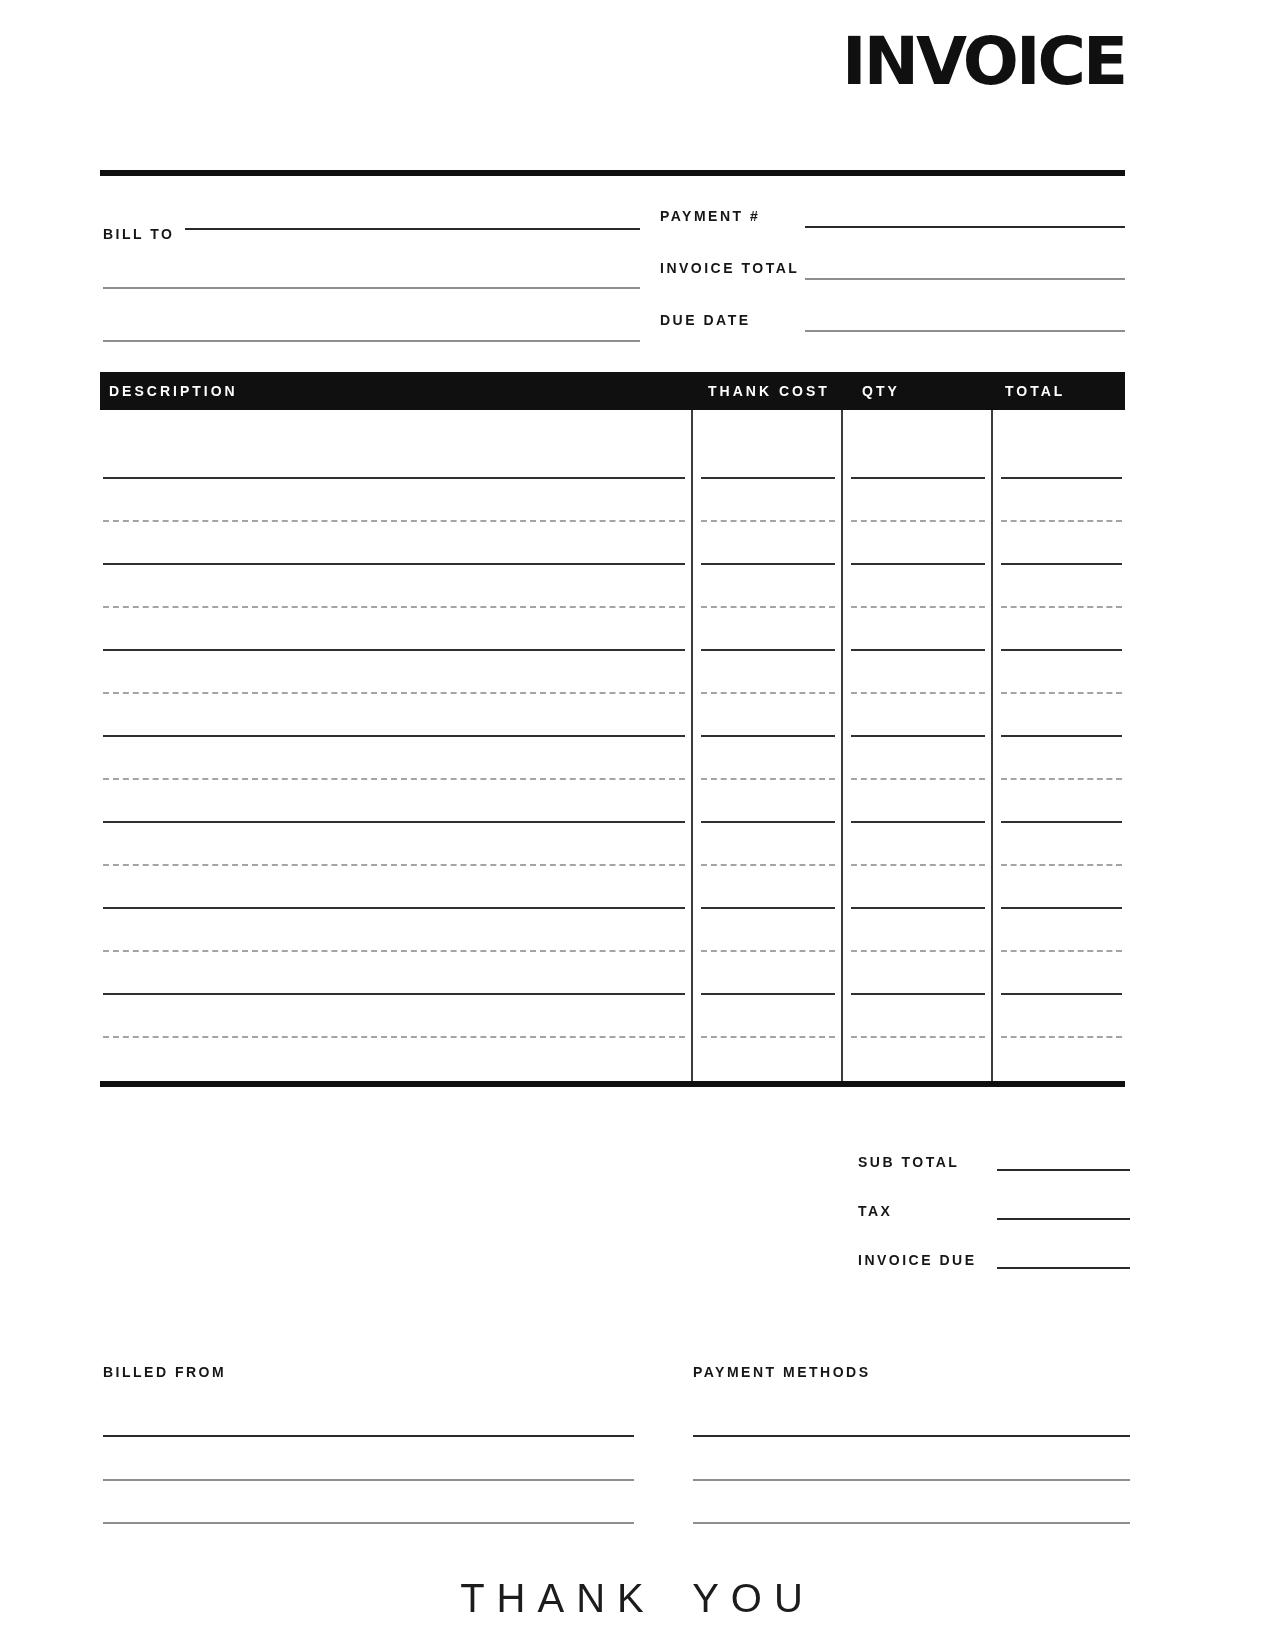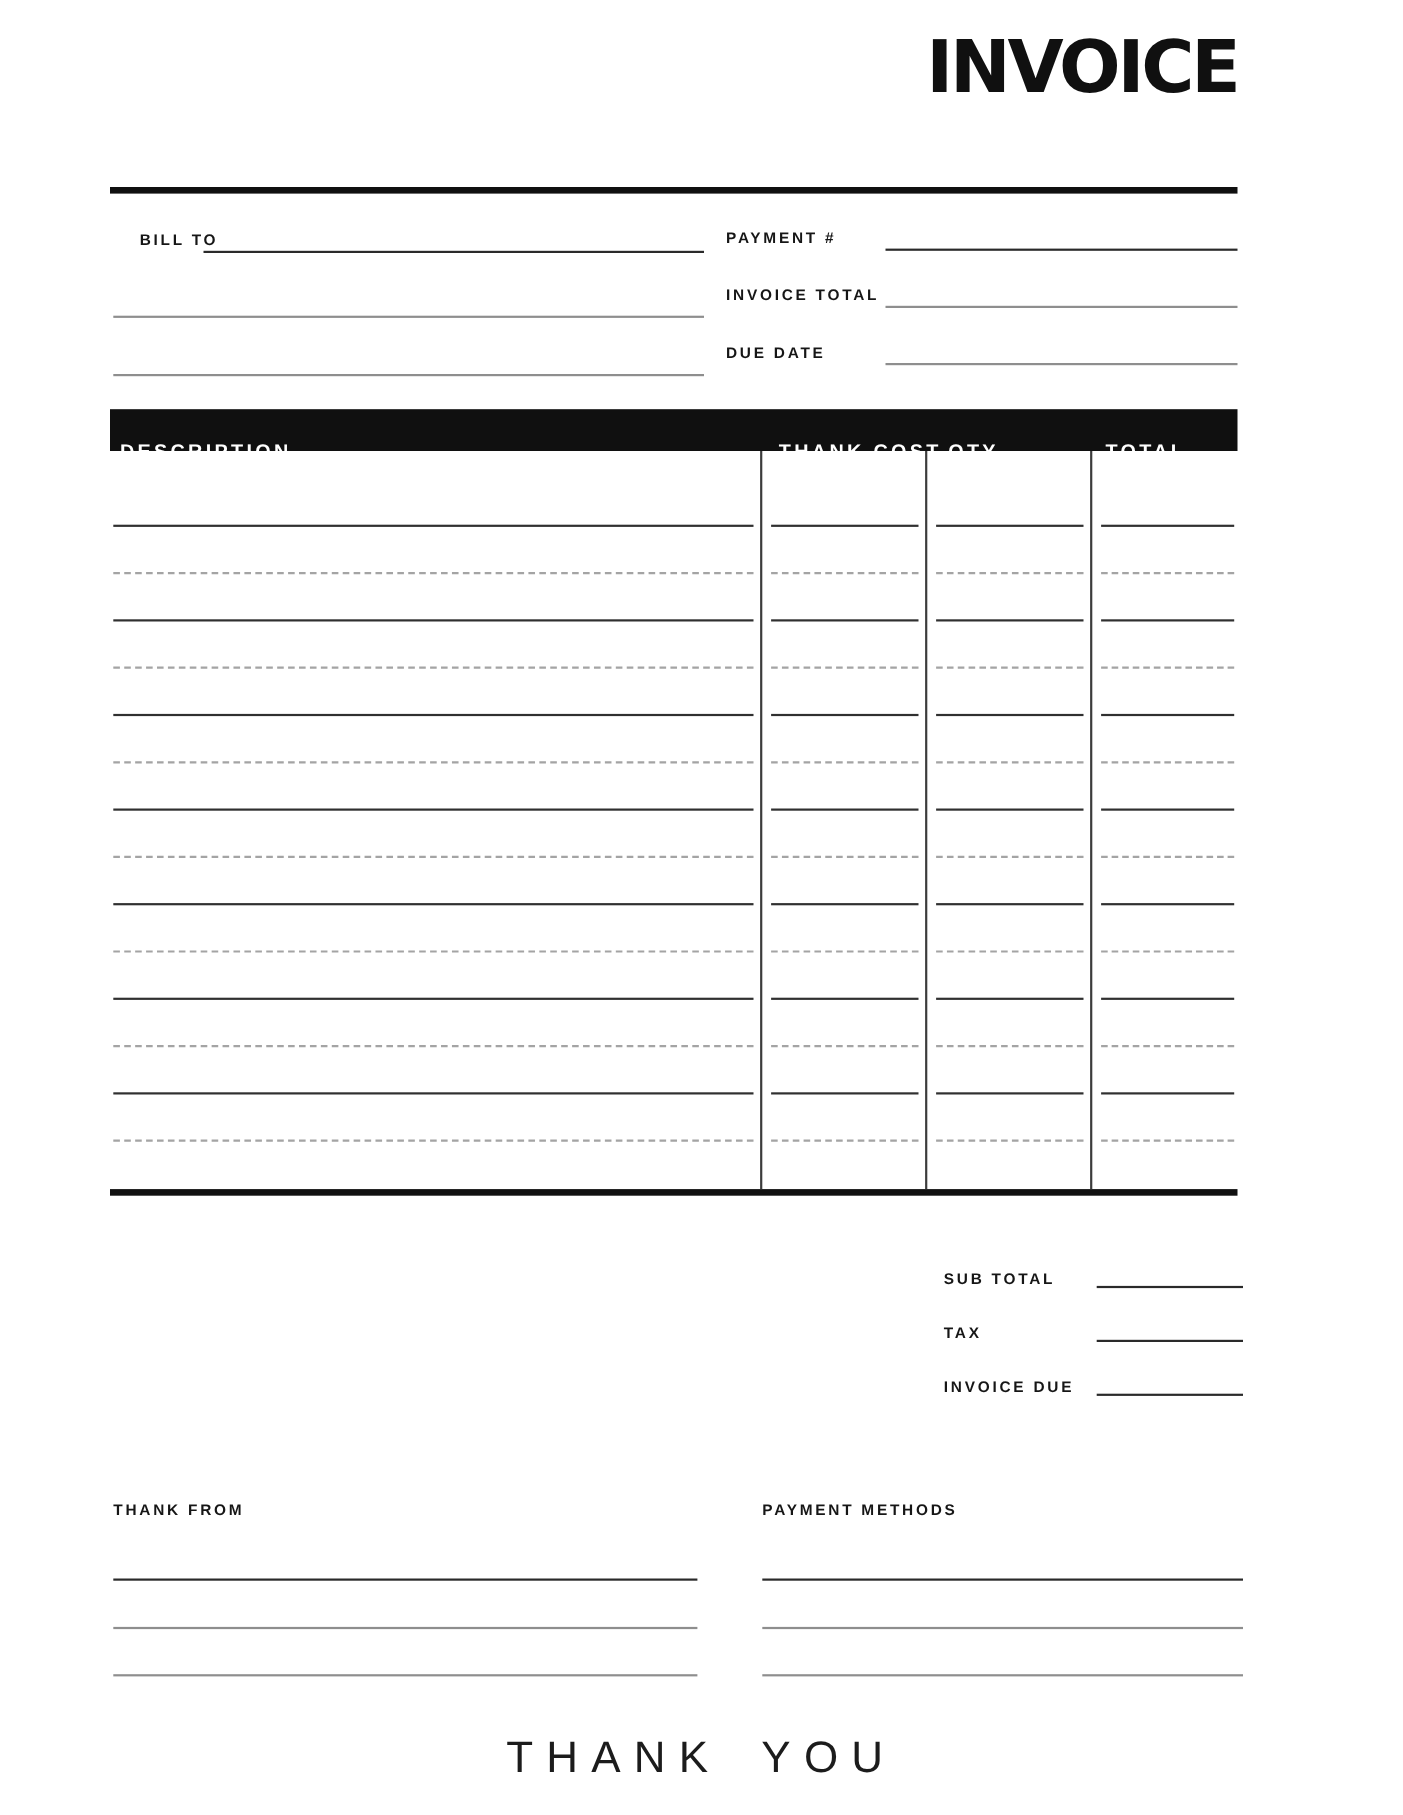--- a/index.html
+++ b/index.html
@@ -37,21 +37,21 @@
   
   .fline{position:absolute;height:0;border-bottom:2px solid var(--line-dark);}
   .fline.gray{border-bottom-color:var(--line-gray);}
   
   .thead{
     position:absolute;left:100px;top:372px;width:1025px;height:38px;
     background:var(--ink);
   }
   .thead .col{
     position:absolute;top:0;line-height:38px;
-    color:#fff;font-size:18px;font-weight:bold;letter-spacing:3px;white-space:nowrap;margin-top:19px;
+    color:#fff;font-size:14px;font-weight:bold;letter-spacing:3px;white-space:nowrap;
   }
   .tbody{
     position:absolute;left:100px;top:410px;width:1025px;
     border-bottom:6px solid var(--ink);
   }
   .divider{position:absolute;top:0;bottom:0;width:2px;background:#3c3c3c;}
   .trow{position:relative;height:43px;}
   .trow.first{height:69px;}
   .seg{position:absolute;bottom:0;height:0;display:block;}
   .seg.solid{border-bottom:2px solid #303030;}
@@ -72,21 +72,21 @@
   }
 </style>
 </head>
 <body>
 
 <div class="page">
 
   <div class="title">INVOICE</div>
   <div class="rule-top"></div>
 
-  <div class="lbl" style="left:103px;top:210px;margin-left:24px;">BILL TO</div>
+  <div class="lbl" style="left:103px;top:226px;">BILL TO</div>
   <div class="fline" style="left:185px;top:228px;width:455px;"></div>
   <div class="fline gray" style="left:103px;top:287px;width:537px;"></div>
   <div class="fline gray" style="left:103px;top:340px;width:537px;"></div>
 
   <div class="lbl" style="left:660px;top:208px;">PAYMENT #</div>
   <div class="fline" style="left:805px;top:226px;width:320px;"></div>
 
   <div class="lbl" style="left:660px;top:260px;">INVOICE TOTAL</div>
   <div class="fline gray" style="left:805px;top:278px;width:320px;"></div>
 
@@ -194,21 +194,21 @@
 
   <div class="lbl" style="left:858px;top:1154px;">SUB TOTAL</div>
   <div class="fline" style="left:997px;top:1169px;width:133px;"></div>
 
   <div class="lbl" style="left:858px;top:1203px;">TAX</div>
   <div class="fline" style="left:997px;top:1218px;width:133px;"></div>
 
   <div class="lbl" style="left:858px;top:1252px;">INVOICE DUE</div>
   <div class="fline" style="left:997px;top:1267px;width:133px;"></div>
 
-  <div class="lbl" style="left:103px;top:1364px;">THANK FROM</div>
+  <div class="lbl" style="left:103px;top:1364px;">BILLED FROM</div>
   <div class="lbl" style="left:693px;top:1364px;">PAYMENT METHODS</div>
 
   <div class="fline" style="left:103px;top:1435px;width:531px;"></div>
   <div class="fline gray" style="left:103px;top:1479px;width:531px;"></div>
   <div class="fline gray" style="left:103px;top:1522px;width:531px;"></div>
 
   <div class="fline" style="left:693px;top:1435px;width:437px;"></div>
   <div class="fline gray" style="left:693px;top:1479px;width:437px;"></div>
   <div class="fline gray" style="left:693px;top:1522px;width:437px;"></div>
 

